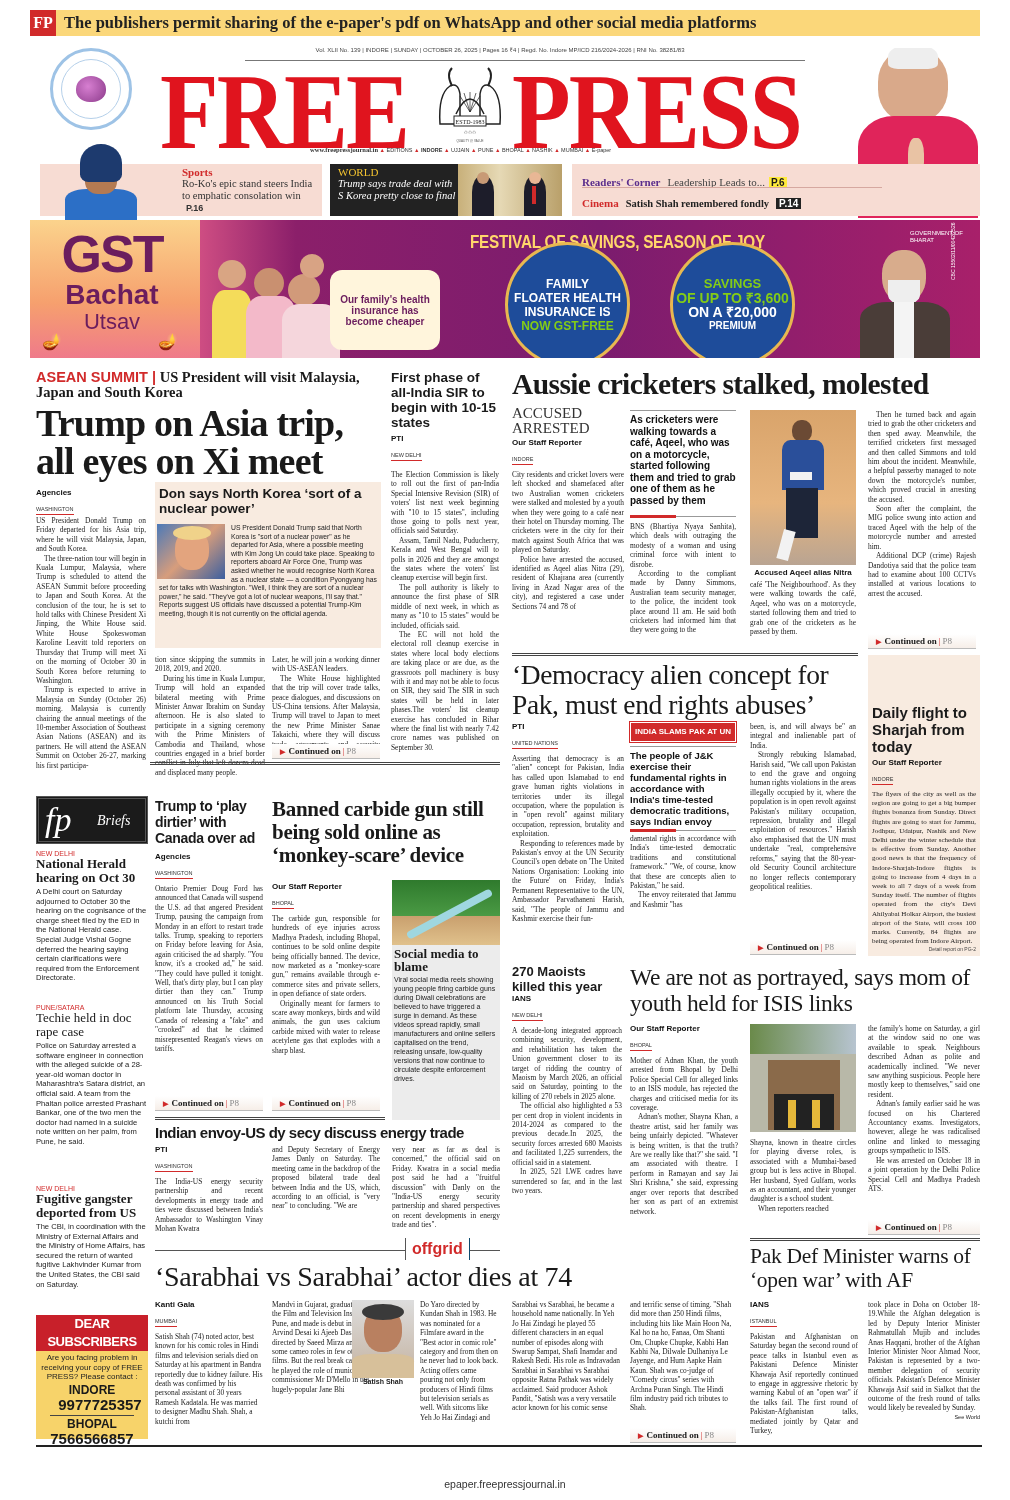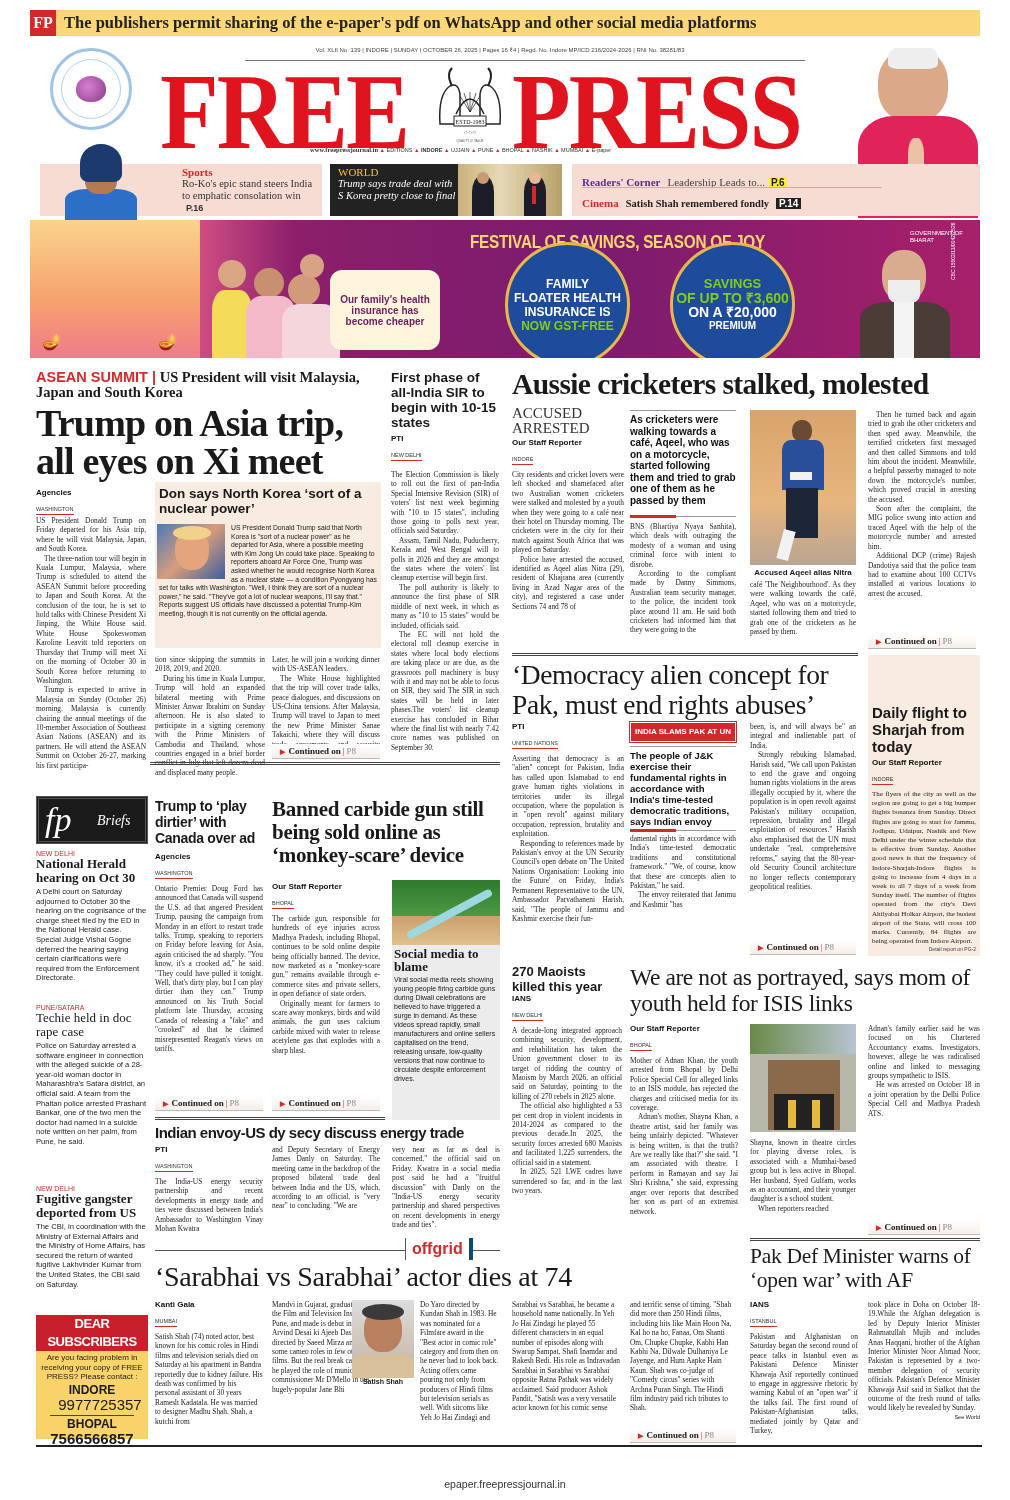--- a/index.html
+++ b/index.html
@@ -165,20 +165,25 @@
     <div style="position:absolute;left:10px;top:29px;white-space:nowrap;">
       <span class="serif" style="color:#d12a2a;font-weight:700;font-size:11px;">Cinema</span>
       <b class="serif" style="font-size:10.5px;margin-left:3px;color:#222;">Satish Shah remembered fondly</b>
       <b class="sans" style="background:#222;color:#fff;font-size:10px;padding:0 3px;margin-left:3px;">P.14</b>
     </div>
   </div>
 </div>
 
 <div class="abs ad">
   <div style="position:absolute;left:0;top:0;width:170px;height:138px;background:linear-gradient(180deg,#fbd38c,#f6a06e 60%,#ef7a8a);"></div>
+  <div class="ad-gst">
+    <div style="font-size:52px;line-height:52px;letter-spacing:-2px;">GST</div>
+    <div style="font-size:28px;line-height:30px;color:#6b1d5e;">Bachat</div>
+    <div style="font-size:22px;line-height:24px;color:#6b1d5e;font-weight:400;">Utsav</div>
+  </div>
   <div style="position:absolute;left:12px;top:112px;font-size:16px;">🪔</div>
   <div style="position:absolute;left:128px;top:112px;font-size:16px;">🪔</div>
   <div class="family">
     <div style="position:absolute;left:8px;top:10px;width:28px;height:28px;border-radius:50%;background:#d9a583;"></div>
     <div style="position:absolute;left:2px;top:40px;width:40px;height:68px;background:#f4dc5a;border-radius:30% 30% 0 0;"></div>
     <div style="position:absolute;left:44px;top:18px;width:30px;height:30px;border-radius:50%;background:#c99070;"></div>
     <div style="position:absolute;left:36px;top:46px;width:50px;height:62px;background:#f3b9c9;border-radius:30% 30% 0 0;"></div>
     <div style="position:absolute;left:78px;top:24px;width:32px;height:32px;border-radius:50%;background:#d19a7a;"></div>
     <div style="position:absolute;left:72px;top:54px;width:58px;height:54px;background:#f5d6dc;border-radius:30% 30% 0 0;"></div>
     <div style="position:absolute;left:90px;top:4px;width:24px;height:24px;border-radius:50%;background:#d8a384;"></div>
@@ -360,21 +365,21 @@
 <div class="abs" style="left:36px;top:1185px;width:112px;">
   <div class="sans" style="color:#d12a2a;font-size:7px;">NEW DELHI</div>
   <h3 class="serif" style="font-size:13px;line-height:14px;font-weight:700;">Fugitive gangster deported from US</h3>
   <div class="sans-text" style="margin-top:2px;">The CBI, in coordination with the Ministry of External Affairs and the Ministry of Home Affairs, has secured the return of wanted fugitive Lakhvinder Kumar from the United States, the CBI said on Saturday.</div>
 </div>
 
 <div class="abs" style="left:36px;top:1315px;width:112px;height:124px;background:#f7d36a;text-align:center;">
   <div class="sans" style="background:#c8202a;color:#fff;font-weight:800;font-size:13px;line-height:18px;letter-spacing:-0.5px;">DEAR SUBSCRIBERS</div>
   <div class="sans" style="font-size:8px;line-height:9.5px;color:#222;padding:2px 4px;">Are you facing problem in receiving your copy of FREE PRESS? Please contact :</div>
   <div class="sans" style="font-weight:800;font-size:12px;line-height:13px;">INDORE</div>
-  <div class="sans" style="font-weight:400;font-size:15px;line-height:16px;padding-left:16px;">9977725357</div>
+  <div class="sans" style="font-weight:700;font-size:15px;line-height:16px;padding-left:16px;">9977725357</div>
   <div style="border-top:1px solid #444;margin:2px 14px;"></div>
   <div class="sans" style="font-weight:800;font-size:12px;line-height:13px;">BHOPAL</div>
   <div class="sans" style="font-weight:800;font-size:15px;line-height:16px;">7566566857</div>
 </div>
 
 <div class="abs" style="left:155px;top:798px;width:108px;">
   <h2 class="sans" style="font-size:14px;line-height:16px;font-weight:800;letter-spacing:-0.3px;">Trump to ‘play dirtier’ with Canada over ad</h2>
   <div class="byline" style="margin-top:6px;">Agencies</div>
   <div class="dateline">WASHINGTON</div>
   <div class="body-text">Ontario Premier Doug Ford has announced that Canada will suspend the U.S. ad that angered President Trump, pausing the campaign from Monday in an effort to restart trade talks. Trump, speaking to reporters on Friday before leaving for Asia, again criticised the ad sharply. "You know, it's a crooked ad," he said. "They could have pulled it tonight. Well, that's dirty play, but I can play dirtier than they can." Trump announced on his Truth Social platform late Thursday, accusing Canada of releasing a "fake" and "crooked" ad that he claimed misrepresented Reagan's views on tariffs.</div>
@@ -439,30 +444,31 @@
   <div style="position:absolute;left:18px;top:36px;width:72px;height:70px;background:#8a6a4a;"></div>
   <div style="position:absolute;left:24px;top:70px;width:60px;height:36px;background:#222;"></div>
   <div style="position:absolute;left:38px;top:76px;width:8px;height:28px;background:#e5b83a;"></div>
   <div style="position:absolute;left:62px;top:76px;width:8px;height:28px;background:#e5b83a;"></div>
 </div>
 <div class="abs body-text" style="left:750px;top:1138px;width:106px;">
   <p>Shayna, known in theatre circles for playing diverse roles, is associated with a Mumbai-based group but is less active in Bhopal. Her husband, Syed Gulfam, works as an accountant, and their younger daughter is a school student.</p>
     <p>When reporters reached</p>
 </div>
 <div class="abs body-text" style="left:868px;top:1024px;width:112px;">
+  <p style="text-indent:0">the family's home on Saturday, a girl at the window said no one was available to speak. Neighbours described Adnan as polite and academically inclined. "We never saw anything suspicious. People here mostly keep to themselves," said one resident.</p>
     <p>Adnan's family earlier said he was focused on his Chartered Accountancy exams. Investigators, however, allege he was radicalised online and linked to messaging groups sympathetic to ISIS.</p>
     <p>He was arrested on October 18 in a joint operation by the Delhi Police Special Cell and Madhya Pradesh ATS.</p>
 </div>
 <div class="abs cont" style="left:868px;top:1220px;width:112px;">
   <span class="arrow">▶</span><span>Continued on</span><span class="bar">|</span><span class="pg">P8</span>
 </div>
 <div class="abs rule2" style="left:750px;top:1238px;width:230px;"></div>
 
 <div class="abs" style="left:155px;top:1250px;width:345px;border-top:1px solid #555;"></div>
-<div class="abs sans" style="left:405px;top:1238px;padding:0 6px;background:#fff;color:#d12a2a;font-weight:800;font-size:16px;border-left:1px solid #555;border-right:4px solid #0c4a6e;line-height:22px;">offgrid</div>
+<div class="abs sans" style="left:405px;top:1238px;padding:0 6px;background:#fff;color:#d12a2a;font-weight:800;font-size:16px;border-left:1px solid #555;border-right:1px solid #0c4a6e;line-height:22px;">offgrid</div>
 <h1 class="abs serif" style="left:155px;top:1262px;width:590px;font-size:28px;line-height:30px;font-weight:400;white-space:nowrap;letter-spacing:-0.3px;">‘Sarabhai vs Sarabhai’ actor dies at 74</h1>
 <div class="abs" style="left:155px;top:1300px;width:108px;">
   <div class="byline">Kanti Gala</div>
   <div class="dateline">MUMBAI</div>
   <div class="body-text" style="text-align:left;">Satish Shah (74) noted actor, best known for his comic roles in Hindi films and television serials died on Saturday at his apartment in Bandra reportedly due to kidney failure. His death was confirmed by his personal assistant of 30 years Ramesh Kadatala. He was married to designer Madhu Shah. Shah, a kutchi from</div>
 </div>
 <div class="abs body-text" style="left:272px;top:1300px;width:108px;text-align:left;">
   <div style="float:right;width:0;height:0;"></div>
   <span>Mandvi in Gujarat, graduated from the Film and Television Institute, Pune, and made is debut in 1978 in Arvind Desai ki Ajeeb Dastan directed by Saeed Mirza and did some cameo roles in few other films. But the real break came when he played the role of municipal commissioner Mr D'Mello in the hugely-popular Jane Bhi</span>
 </div>

